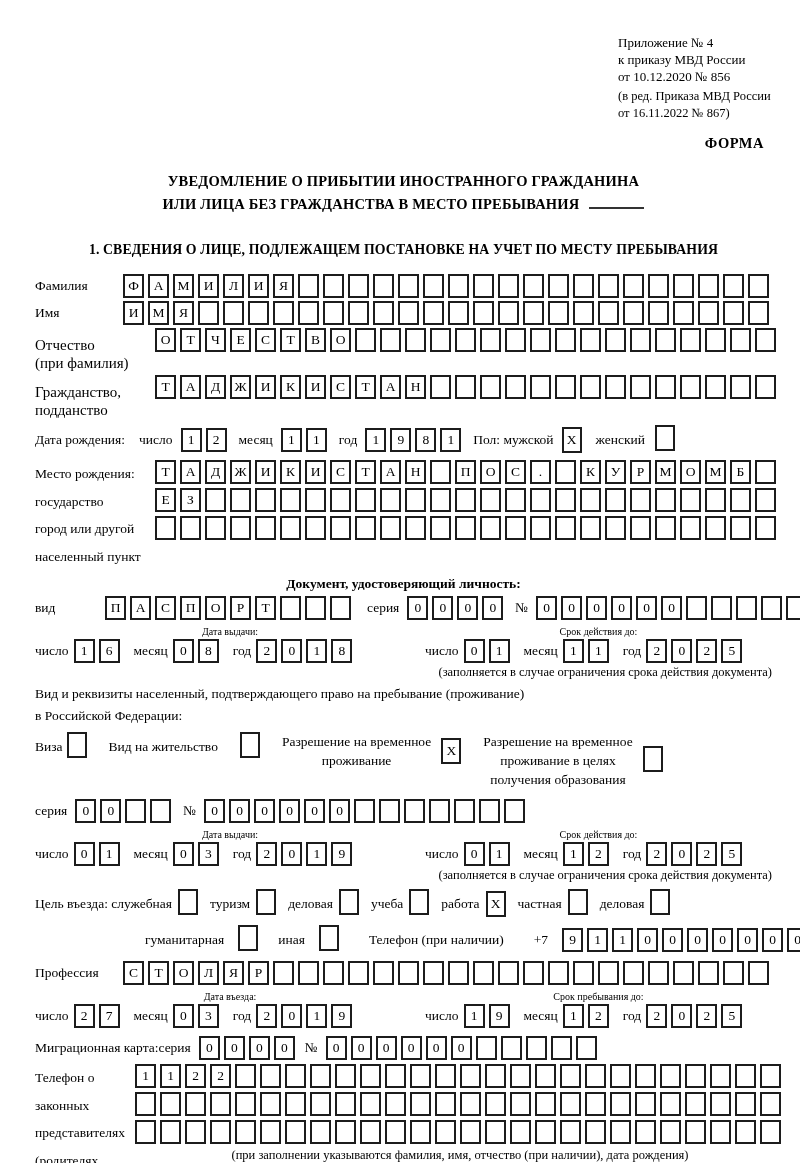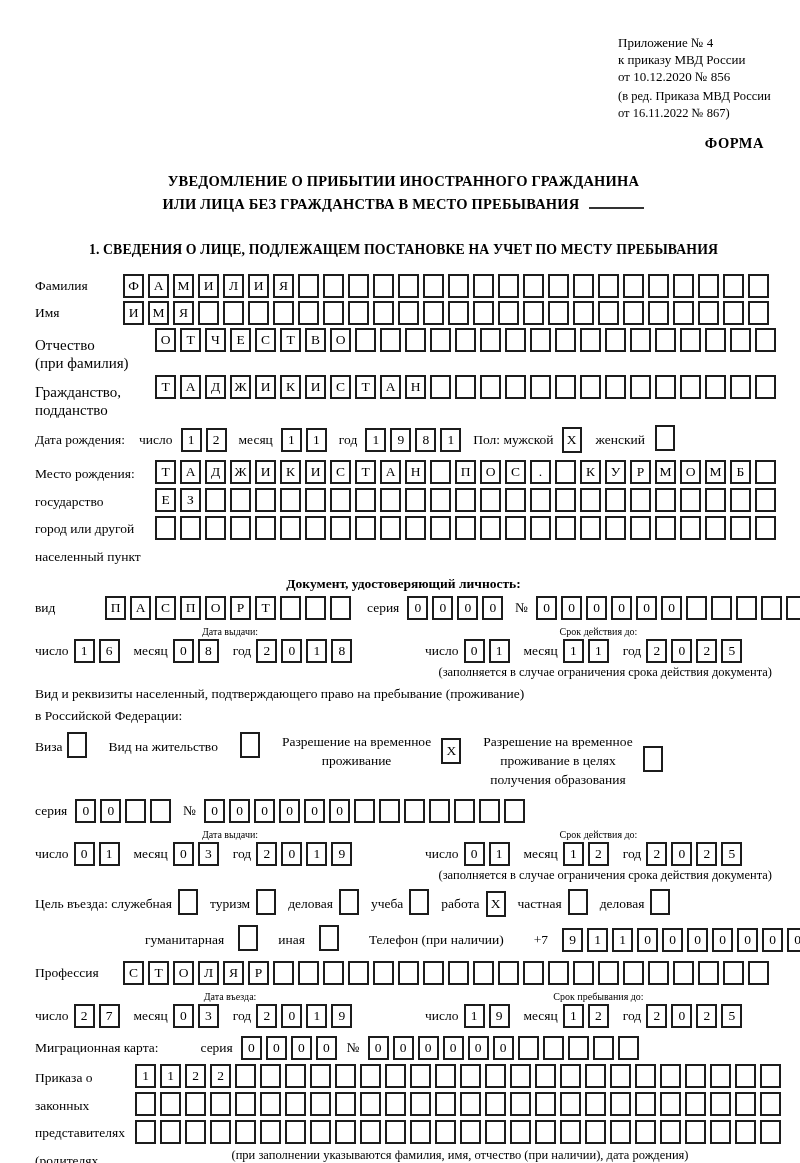--- a/index.html
+++ b/index.html
@@ -637,21 +637,21 @@
             <span class="cell">2</span>
             <span class="cell">0</span>
             <span class="cell">2</span>
             <span class="cell">5</span>
           </span>
       </div>
     </div>
   </div>
 
   <div class="row" style="margin-top:8px;">
-    <span class="lbl" style="margin-right:42px;">Миграционная карта:</span>
+    <span class="lbl" style="">Миграционная карта:</span>
     <span class="lbl mlr">серия</span>
     <span class="cells" style="margin-right:6px;">
         <span class="cell">0</span>
         <span class="cell">0</span>
         <span class="cell">0</span>
         <span class="cell">0</span>
       </span>
     <span class="lbl mlr">№</span>
     <span class="cells">
         <span class="cell">0</span>
@@ -663,21 +663,21 @@
         <span class="cell"></span>
         <span class="cell"></span>
         <span class="cell"></span>
         <span class="cell"></span>
         <span class="cell"></span>
       </span>
   </div>
 
   <div class="reps">
     <span class="rep-labels">
-      <span>Приказа о</span><br>
+      <span>Телефон о</span><br>
       <span>законных</span><br>
       <span>представителях</span><br>
       <span>(родителях,</span><br>
       <br>
       
     </span>
     <span class="rep-cells">
       <span class="cells">
           <span class="cell">1</span>
           <span class="cell">1</span>

